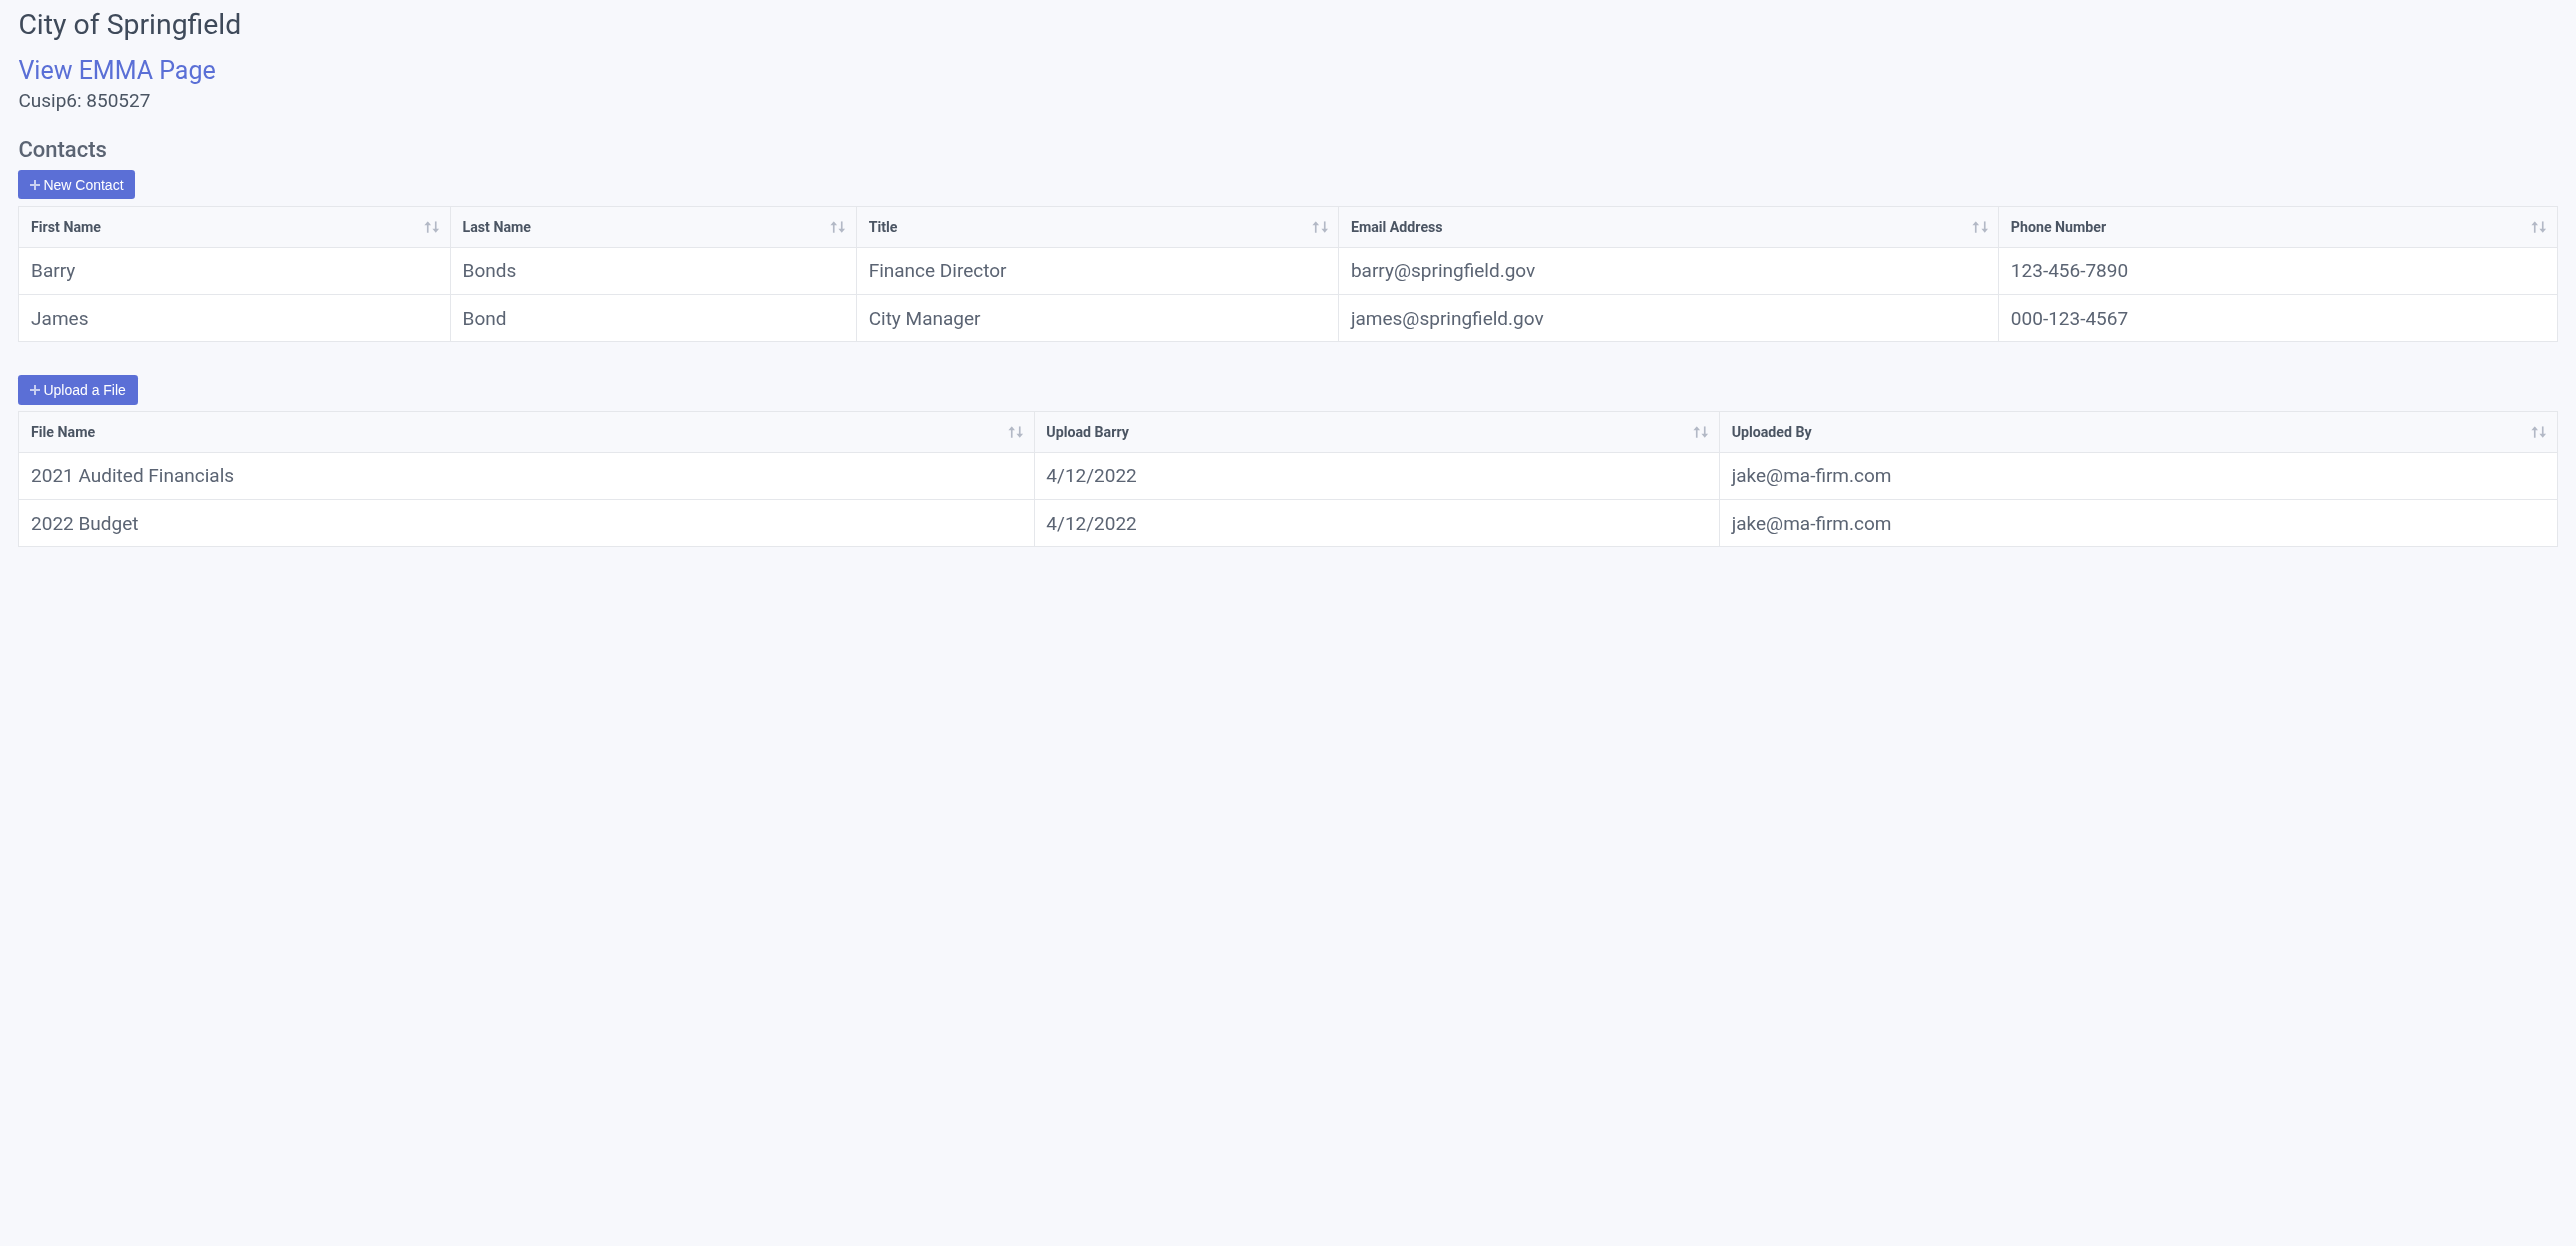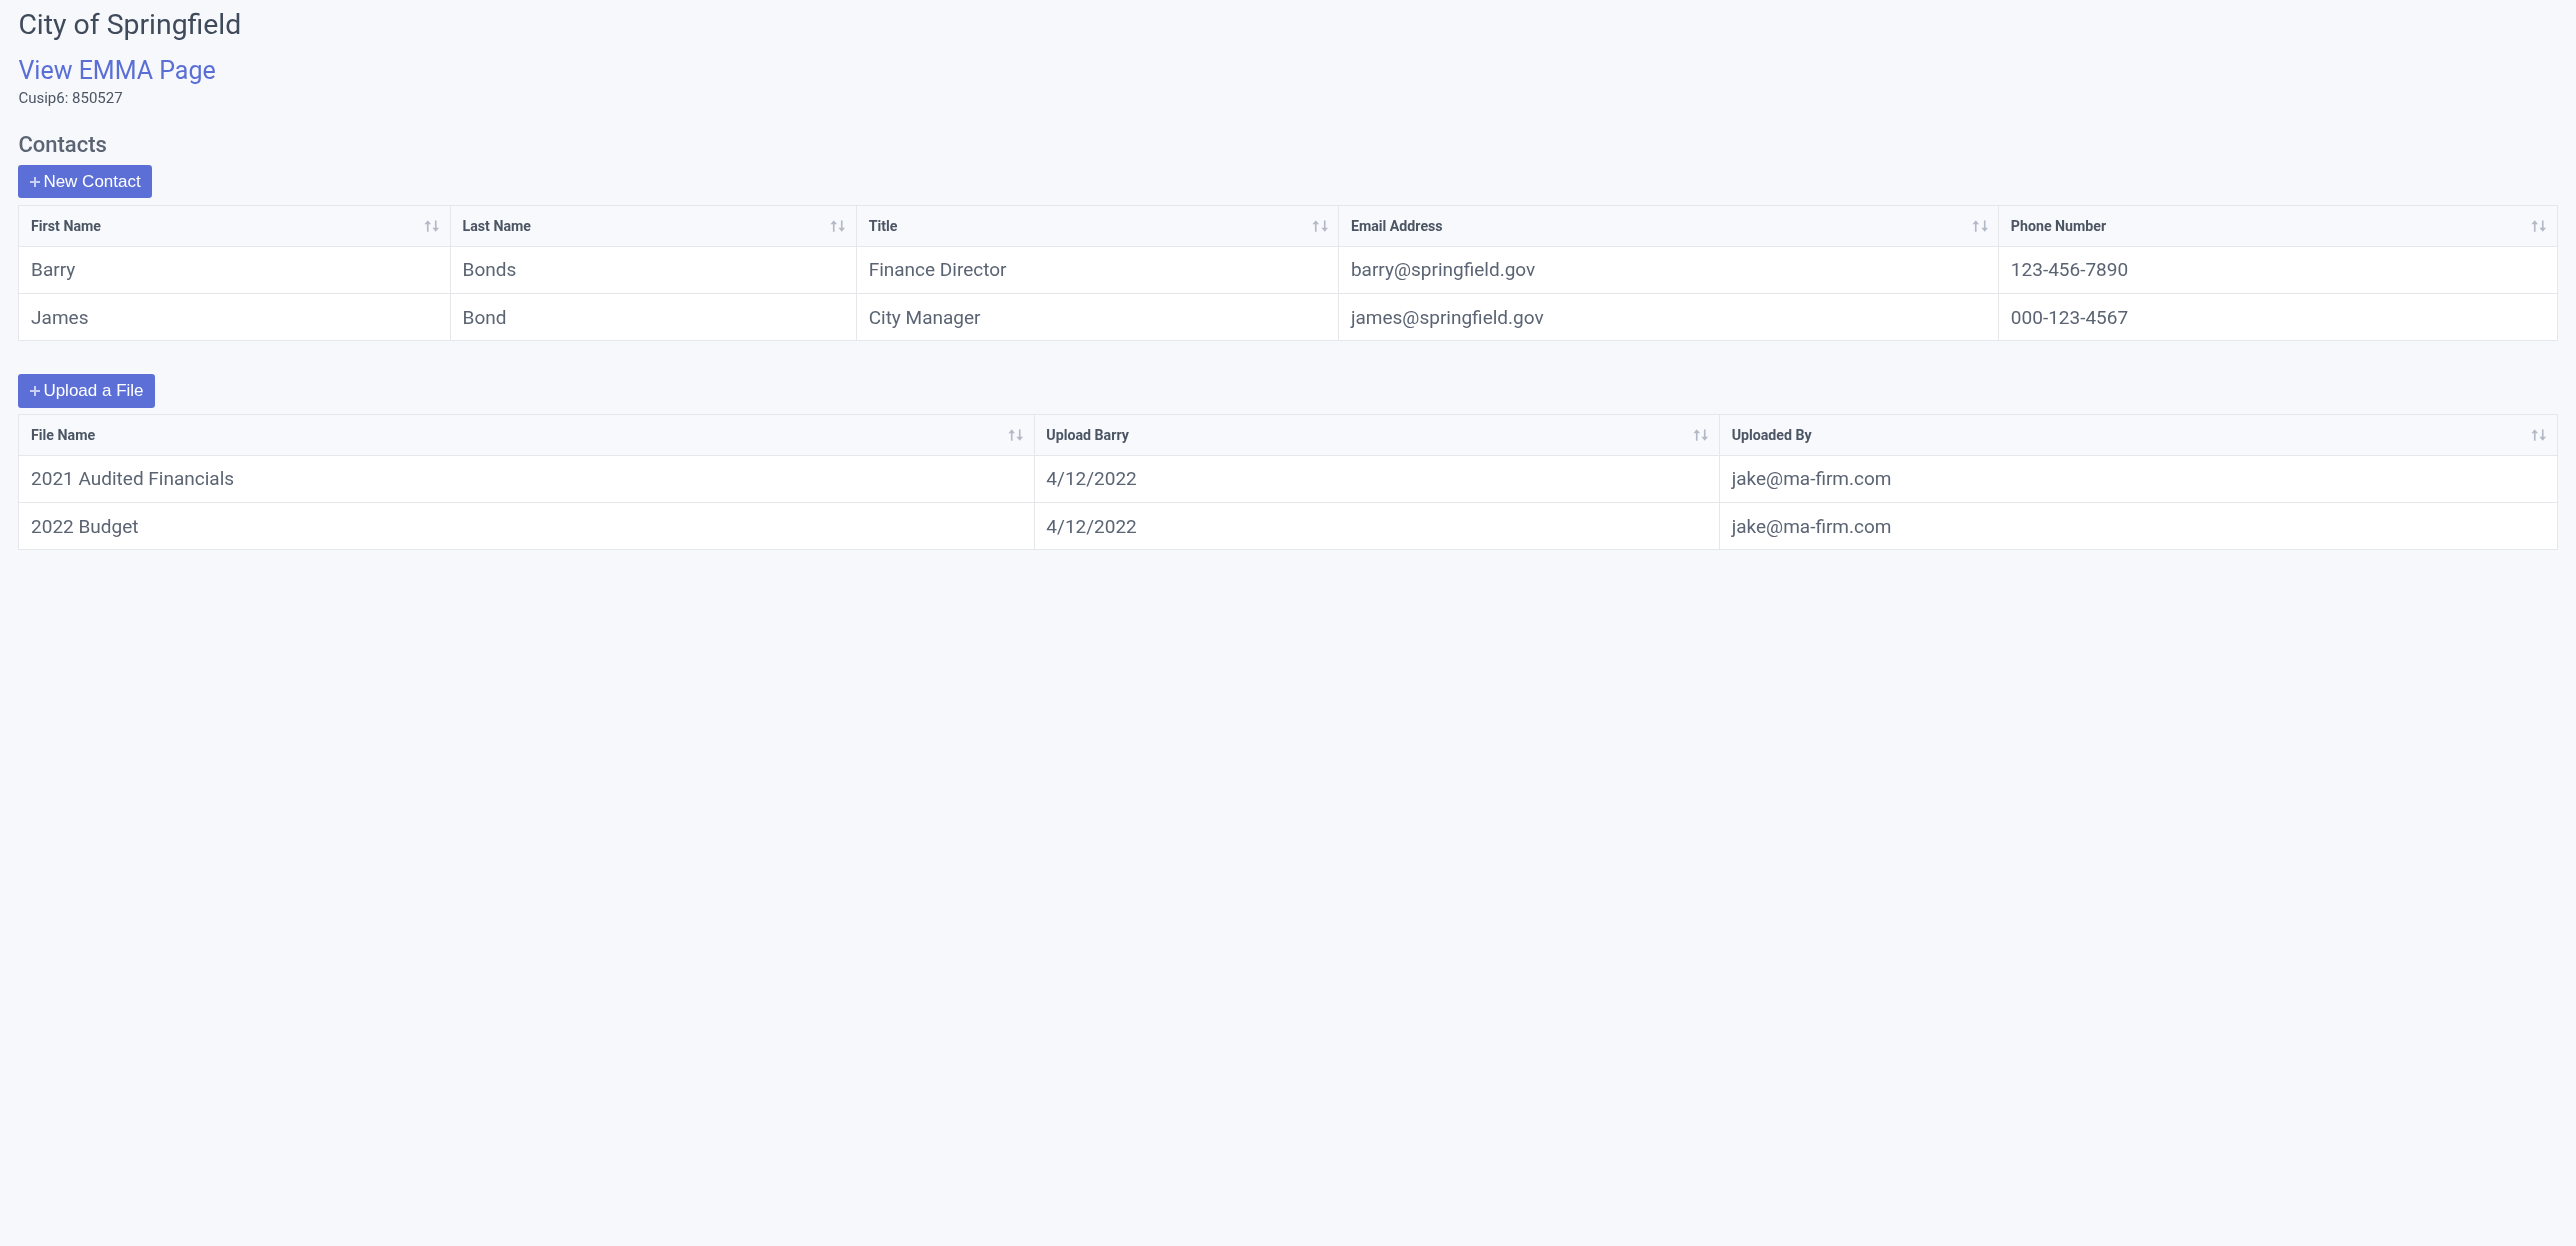--- a/index.html
+++ b/index.html
@@ -16,38 +16,38 @@
       margin-bottom: 15px;
     }
     .link {
       color: #5a6fd6;
       font-size: 25px;
       text-decoration: none;
       display: inline-block;
       margin-bottom: 3.3px;
     }
     .cusip {
-      font-size: 15px;
+      font-size: 19px;
       color: #4b5563;
       margin-bottom: 25px;
     }
     h2 {
       font-size: 22px;
       font-weight: 500;
       color: #5b6473;
       margin-bottom: 8.4px;
     }
     .btn {
       display: inline-flex;
       align-items: center;
       gap: 3.3px;
       background: #5b6fd6;
       color: #fff;
       border: none;
-      font-size: 17px;
+      font-size: 14px;
       padding: 6.7px 11.7px;
       border-radius: 3.3px;
       cursor: pointer;
       margin-bottom: 6.7px;
     }
     .btn .plus-icon {
       display: inline-block;
       width: 10px;
       height: 10px;
       position: relative;

